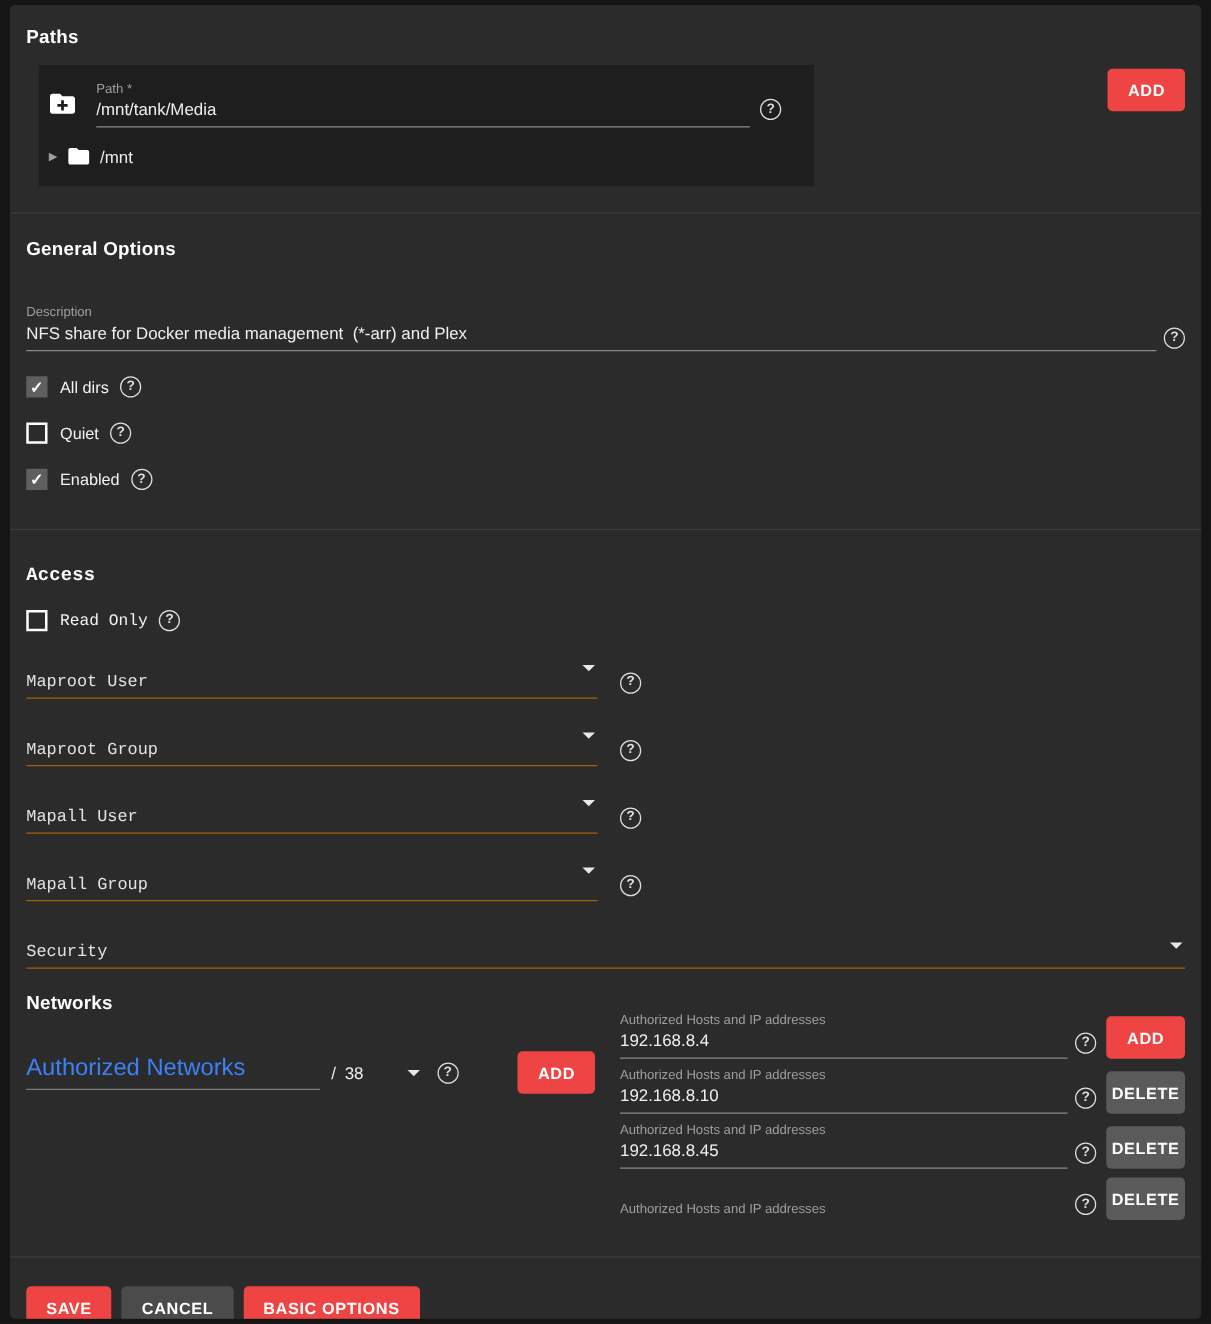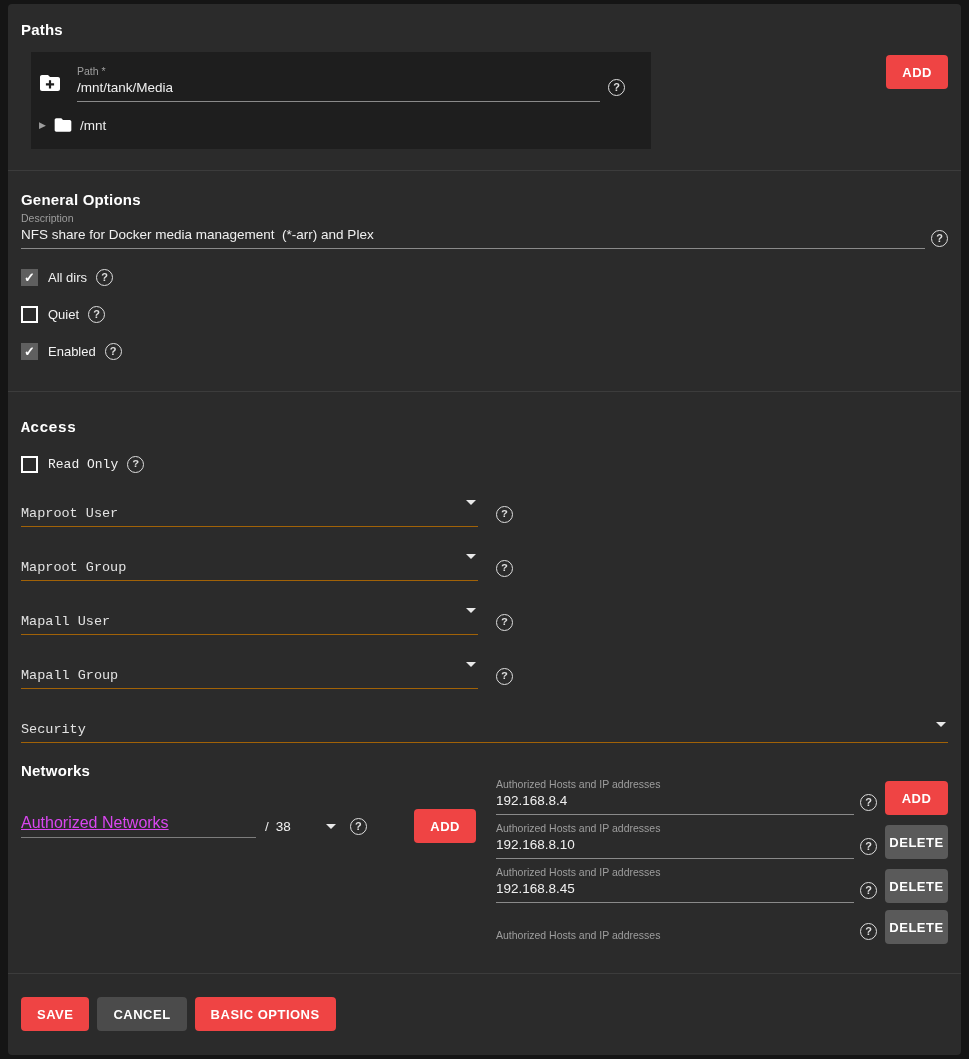--- a/index.html
+++ b/index.html
@@ -59,21 +59,21 @@
     font-family:inherit; font-size:13px; font-weight:bold; color:#ffffff;
     letter-spacing:0.5px; cursor:pointer;
   }
   .btn-blue { background:#ef4444; }
   .btn-cancel { background:#4b4b4b; }
   .btn-gray { background:#5a5a5a; }
   .paths-row .btn { margin-left:auto; margin-top:3px; }
 
   
   .general { margin-top:20px; }
-  .desc-row { display:flex; align-items:flex-end; margin-top:3px; }
+  .desc-row { display:flex; align-items:flex-end; margin-top:35px; }
   .desc-row .help { margin-left:6px; margin-bottom:2px; }
   .cb-row { display:flex; align-items:center; margin-top:20px; }
   .cb {
     width:17px; height:17px; flex:0 0 auto; cursor:pointer;
     border:2px solid #ffffff; background:transparent;
     display:inline-flex; align-items:center; justify-content:center;
   }
   .cb.checked { border:none; background:#5f5f5f; }
   .cb.checked::after { content:"\2713"; color:#ffffff; font-size:13px; font-weight:bold; }
   .cb-label { font-size:13px; color:#f2f2f2; margin-left:10px; }
@@ -99,21 +99,21 @@
   .select-field.full { width:100%; }
   .select-field.full .caret { top:2px; }
 
   
   .nethost { display:flex; margin-top:19px; }
   .net-col { width:455px; flex:0 0 auto; }
   .host-col { flex:1; margin-left:20px; }
   .net-row { display:flex; align-items:center; margin-top:29px; }
   .net-field {
     width:235px; padding-bottom:5px; border-bottom:1px solid #7d7d7d;
-    font-size:16px; color:#d946ef; cursor:text;text-decoration:underline;
+    font-size:19px; color:#3b82f6; cursor:text;
   }
   .slash { color:#e8e8e8; font-size:13.5px; margin-left:9px; }
   .netmask {
     width:62px; margin-left:7px; position:relative;
     display:flex; align-items:center; cursor:pointer;
   }
   .netmask-value { font-size:13.5px; color:#f0f0f0; }
   .netmask .caret { top:5px; }
   .net-row .help { margin-left:12px; }
   .net-row .btn { margin-left:auto; }

